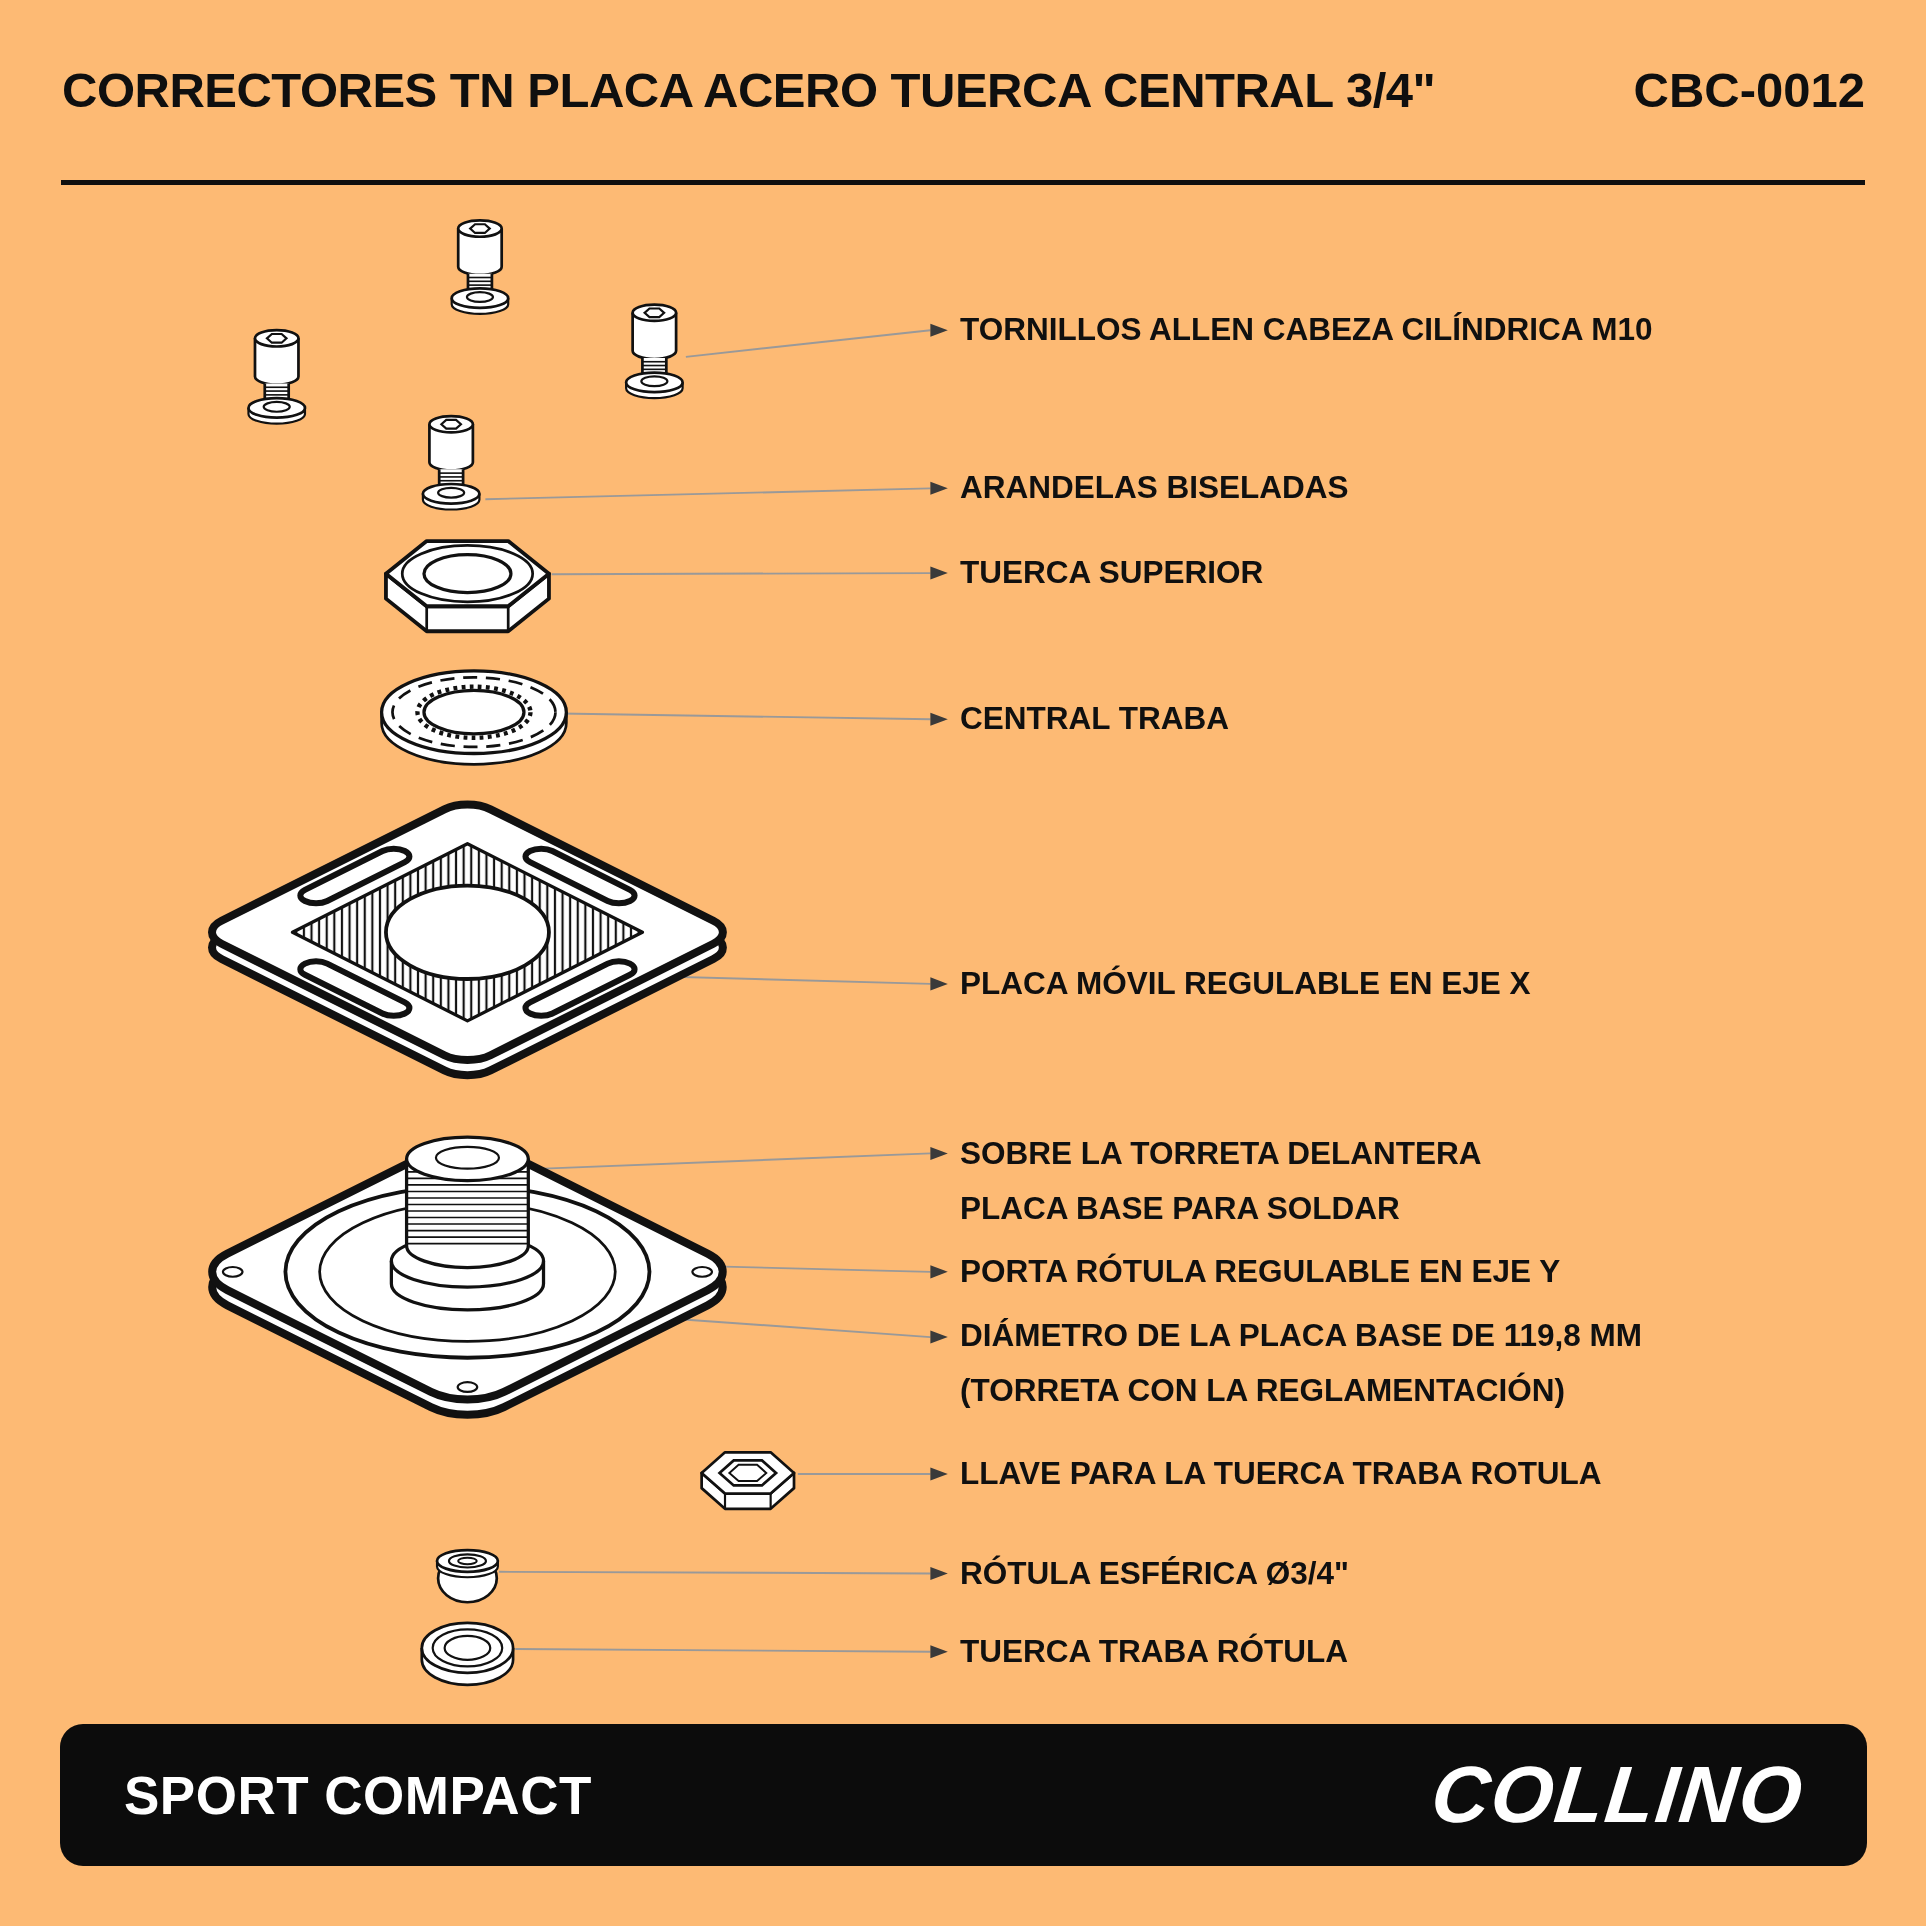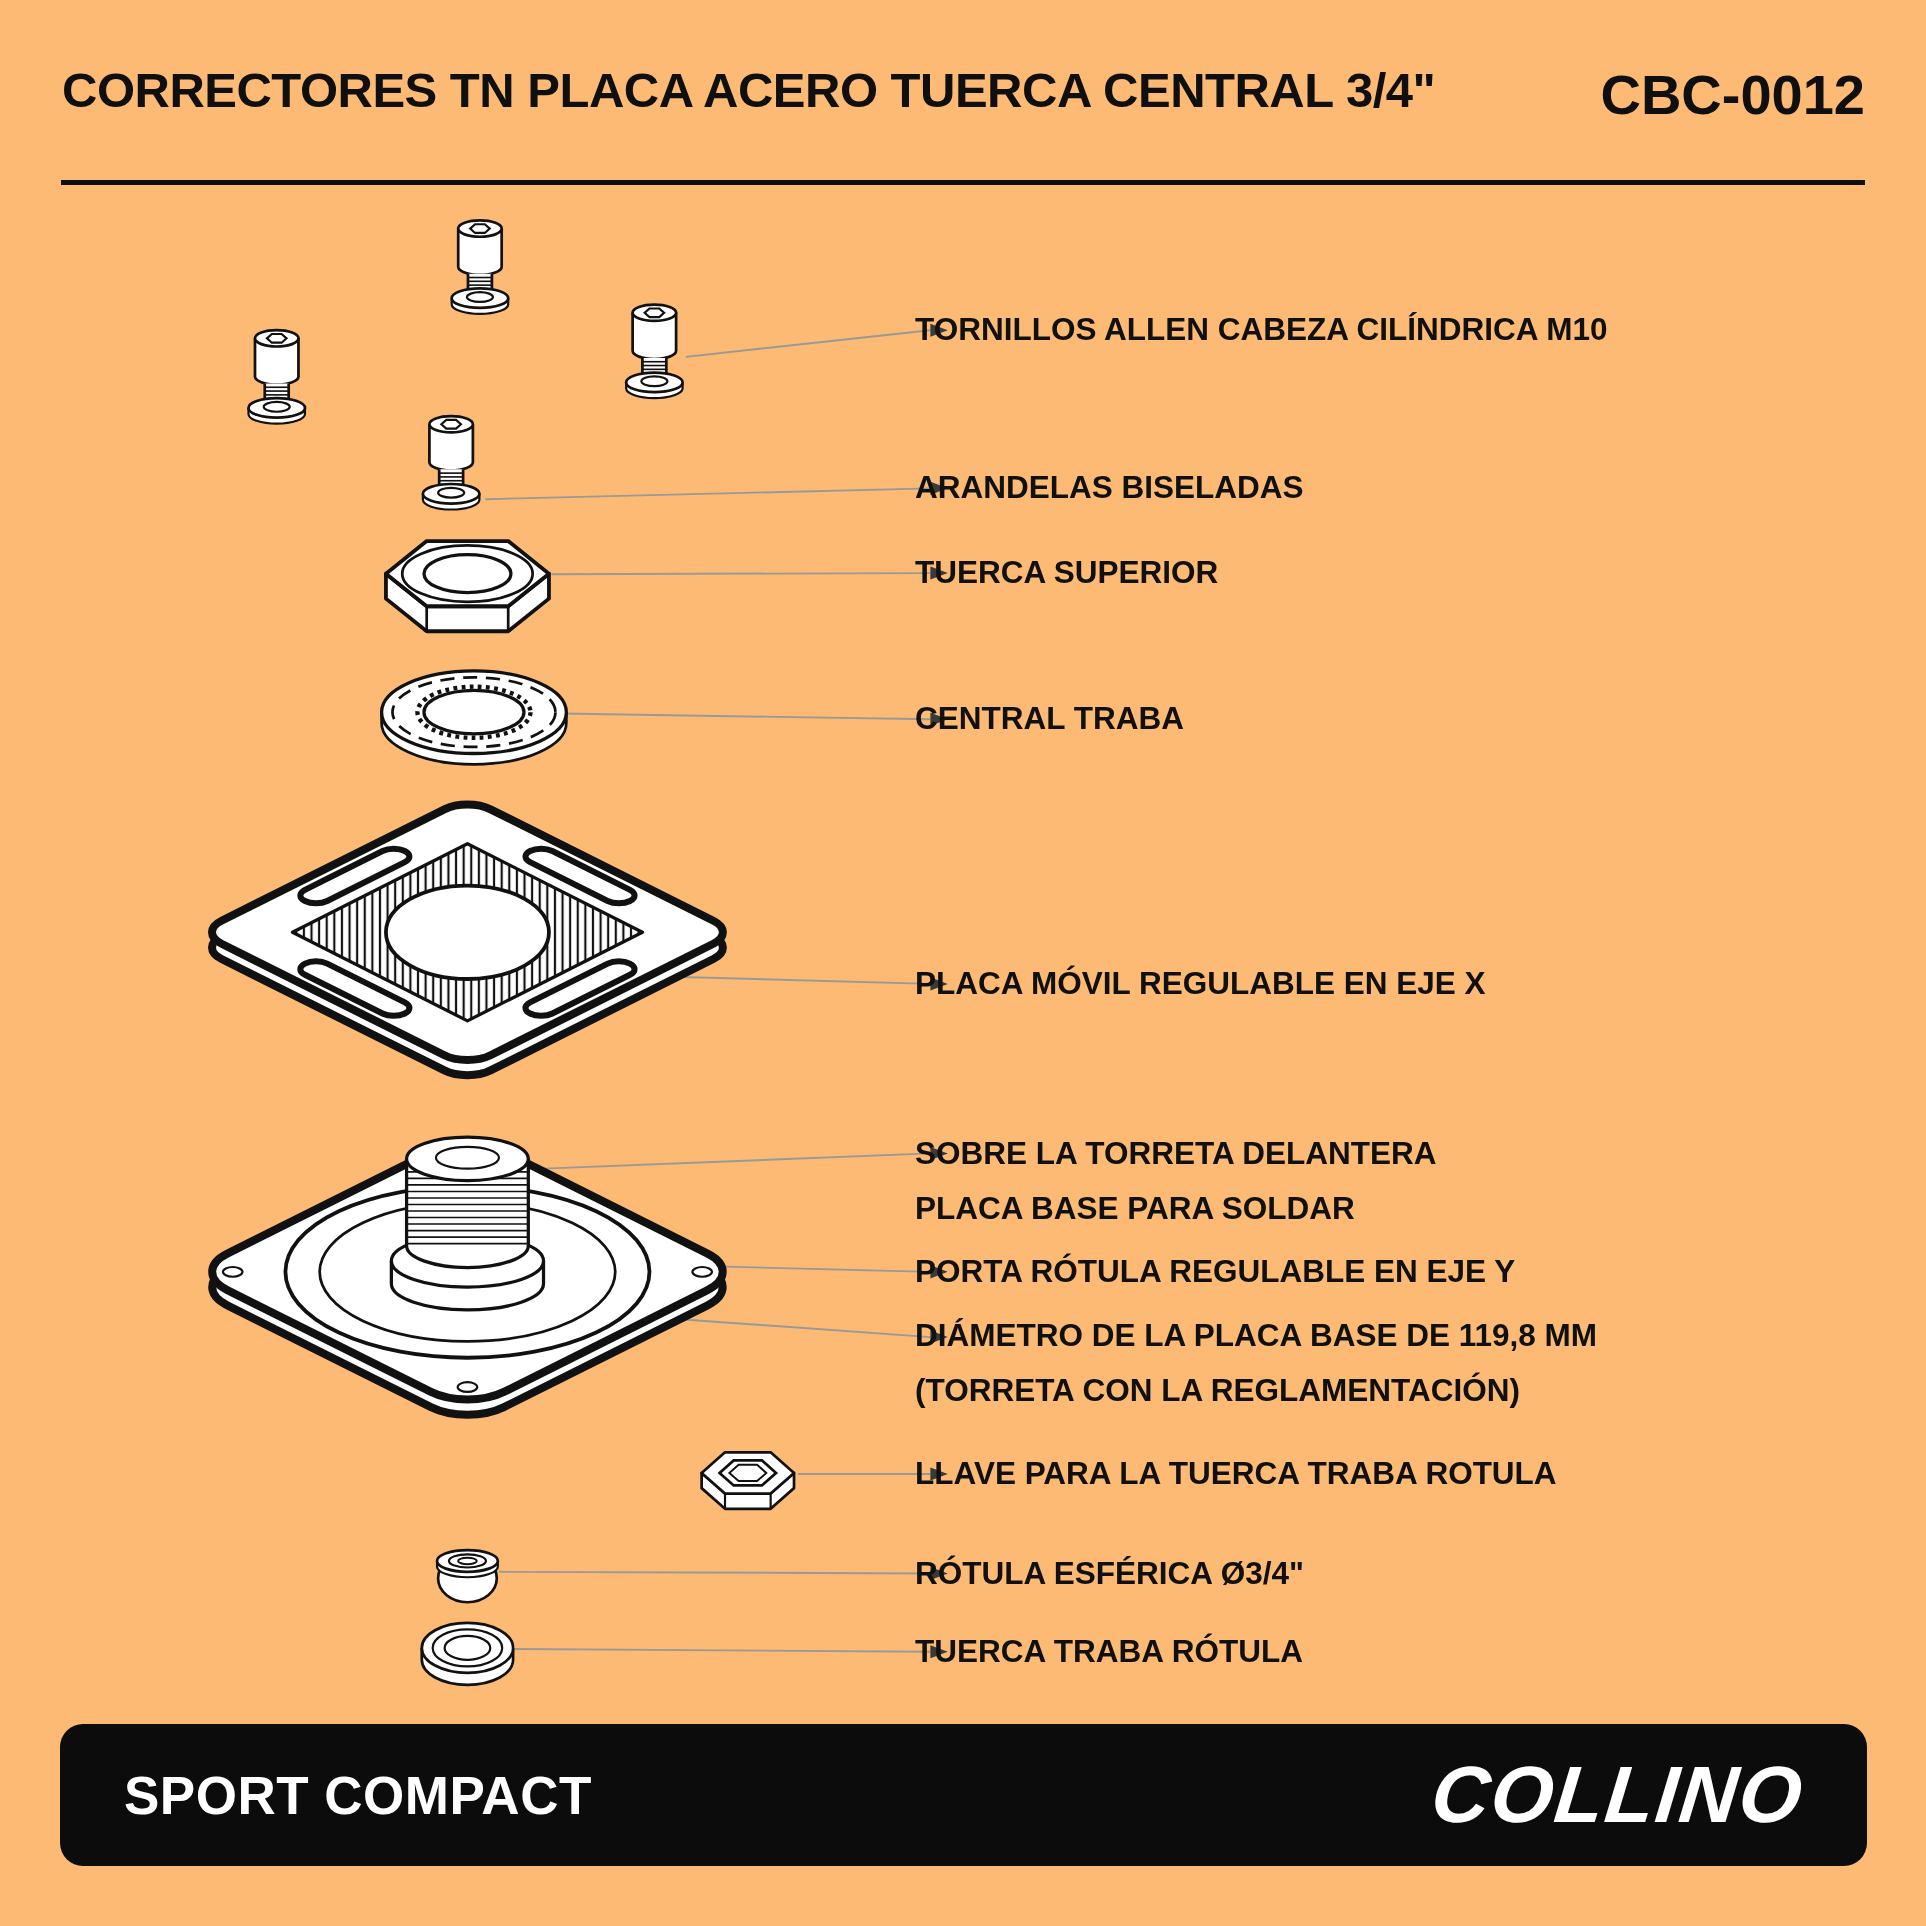--- a/index.html
+++ b/index.html
@@ -12,30 +12,30 @@
   }
   .header{
     position:absolute;top:64px;left:62px;right:61px;
     display:flex;justify-content:space-between;align-items:flex-start;
   }
   .title{
     font-size:49px;font-weight:700;letter-spacing:-0.5px;color:#0f0f0f;line-height:1.1;
     white-space:nowrap;
   }
   .code{
-    font-size:56px;font-weight:700;color:#0f0f0f;line-height:1.1;white-space:nowrap;
+    font-size:49px;font-weight:700;color:#0f0f0f;line-height:1.1;white-space:nowrap;
   }
   .rule{
     position:absolute;top:180px;left:61px;right:61px;height:4.9px;background:#0f0f0f;
   }
   .diagram{
     position:absolute;top:196px;left:0;width:1926px;height:1516px;
   }
   .label{
-    position:absolute;left:915px;
+    position:absolute;left:960px;
     font-size:31.5px;font-weight:700;line-height:41px;color:#101010;
     white-space:nowrap;letter-spacing:0;
   }
   .label.two{line-height:55px;}
   .footer{
     position:absolute;left:60px;top:1724px;width:1807px;height:142px;
     background:#0c0c0c;border-radius:23px;
     display:flex;align-items:center;justify-content:space-between;
     padding:0 64px;box-sizing:border-box;
   }

